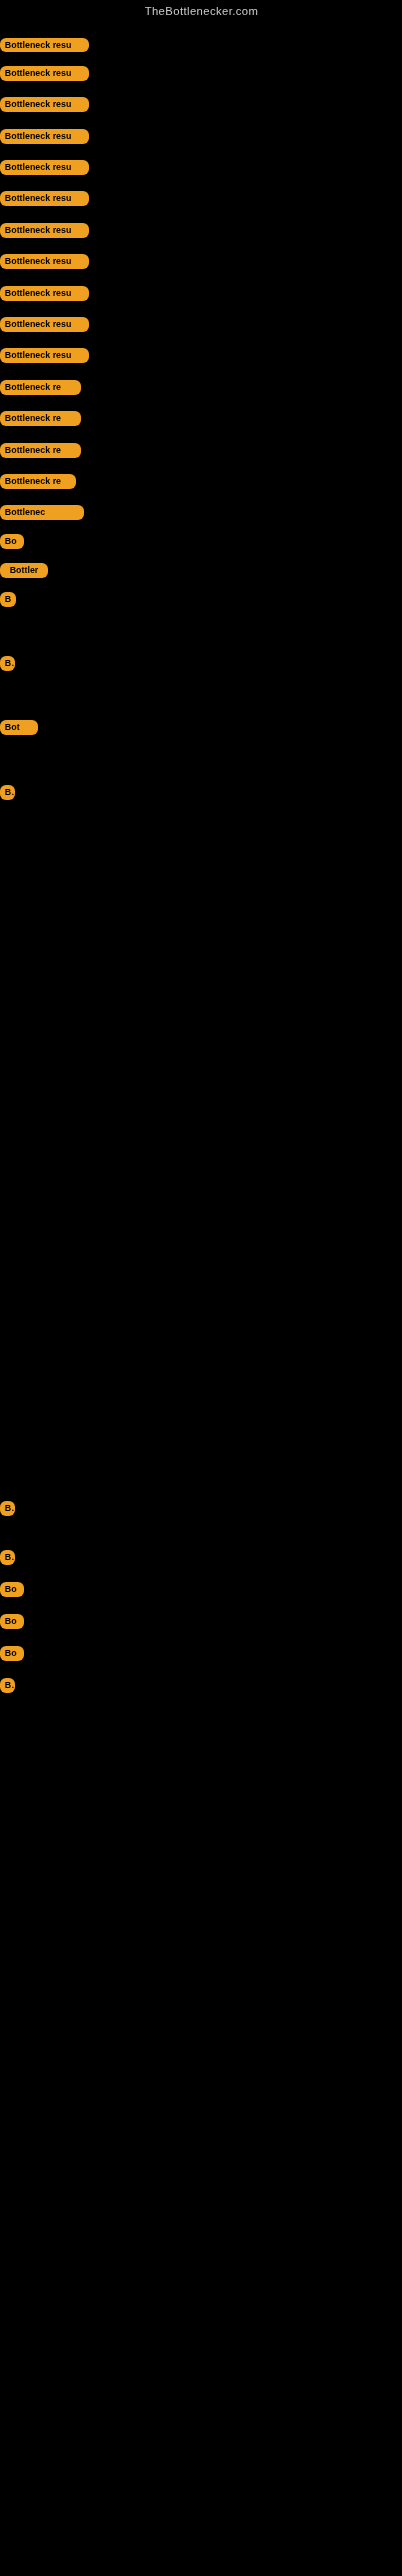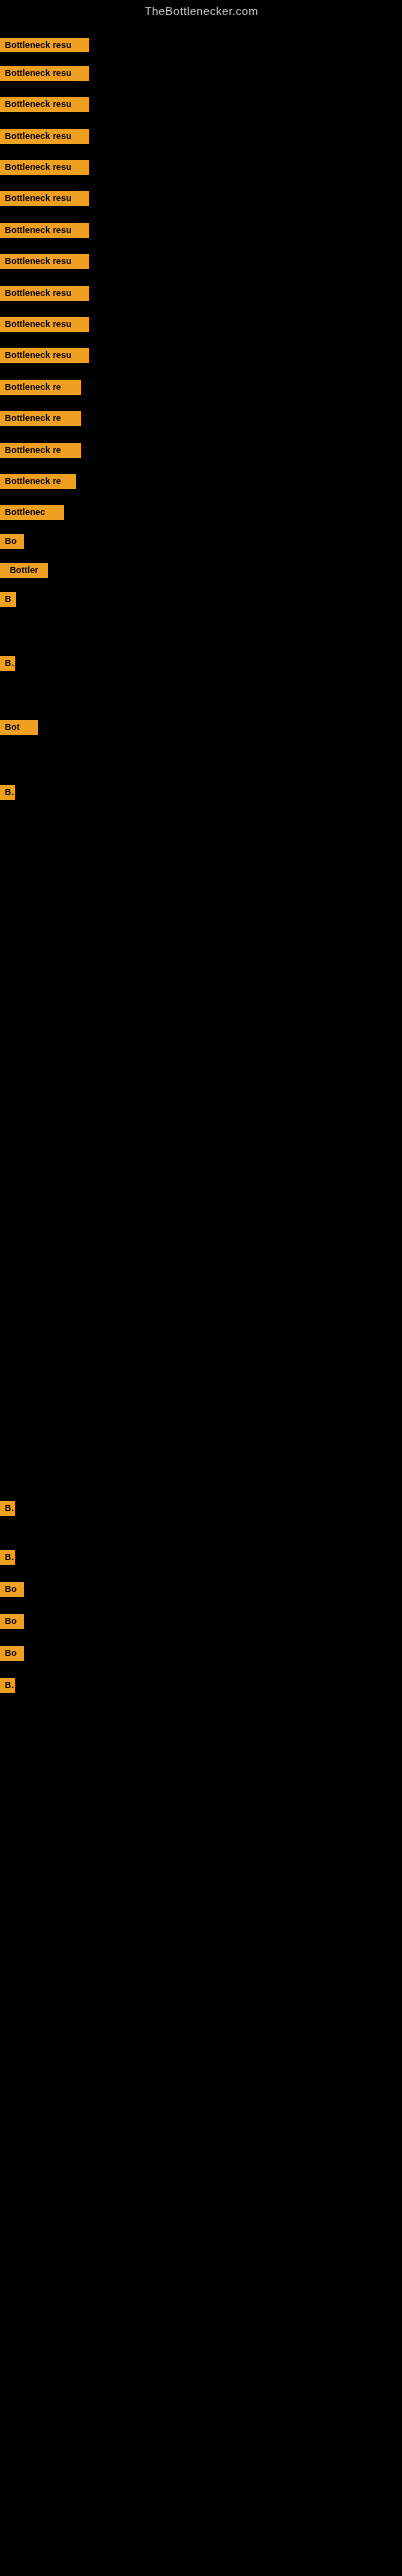--- a/index.html
+++ b/index.html
@@ -17,21 +17,21 @@
       padding: 4.8px 0 3.2px 0;
       letter-spacing: 0.4px;
     }
     .bottleneck-btn {
       display: inline-block;
       background: #f0a020;
       color: #000;
       font-size: 8.9px;
       font-weight: bold;
       padding: 2.4px 4.8px;
-      border-radius: 0;
+      border-radius: 6px;
       white-space: nowrap;
       overflow: hidden;
       text-overflow: ellipsis;
       cursor: pointer;
       position: absolute;
       left: 0;
     }
   </style>
 </head>
 <body>
@@ -47,21 +47,21 @@
     <div class="bottleneck-btn" style="top: 171px; width: 89px;">Bottleneck resu</div>
     <div class="bottleneck-btn" style="top: 203px; width: 89px;">Bottleneck resu</div>
     <div class="bottleneck-btn" style="top: 234px; width: 89px;">Bottleneck resu</div>
     <div class="bottleneck-btn" style="top: 266px; width: 89px;">Bottleneck resu</div>
     <div class="bottleneck-btn" style="top: 297px; width: 89px;">Bottleneck resu</div>
     <div class="bottleneck-btn" style="top: 328px; width: 89px;">Bottleneck resu</div>
     <div class="bottleneck-btn" style="top: 360px; width: 81px;">Bottleneck re</div>
     <div class="bottleneck-btn" style="top: 391px; width: 81px;">Bottleneck re</div>
     <div class="bottleneck-btn" style="top: 423px; width: 81px;">Bottleneck re</div>
     <div class="bottleneck-btn" style="top: 454px; width: 76px;">Bottleneck re</div>
-    <div class="bottleneck-btn" style="top: 485px; width: 64px;">Bottlenec</div>
+    <div class="bottleneck-btn" style="top: 485px; width: 84px;">Bottlenec</div>
     <div class="bottleneck-btn" style="top: 514px; width: 24px;">Bo</div>
     <div class="bottleneck-btn" style="top: 543px; width: 48px; text-align: center;">Bottler</div>
     <div class="bottleneck-btn" style="top: 572px; width: 16px;">B</div>
     <div class="bottleneck-btn" style="top: 636px; width: 14.5px;">B</div>
     <div class="bottleneck-btn" style="top: 700px; width: 38px;">Bot</div>
     <div class="bottleneck-btn" style="top: 765px; width: 14.5px;">B</div>
     <div class="bottleneck-btn" style="top: 1481px; width: 14.5px;">B</div>
     <div class="bottleneck-btn" style="top: 1530px; width: 14.5px;">B</div>
     <div class="bottleneck-btn" style="top: 1562px; width: 24px;">Bo</div>
     <div class="bottleneck-btn" style="top: 1594px; width: 24px;">Bo</div>

